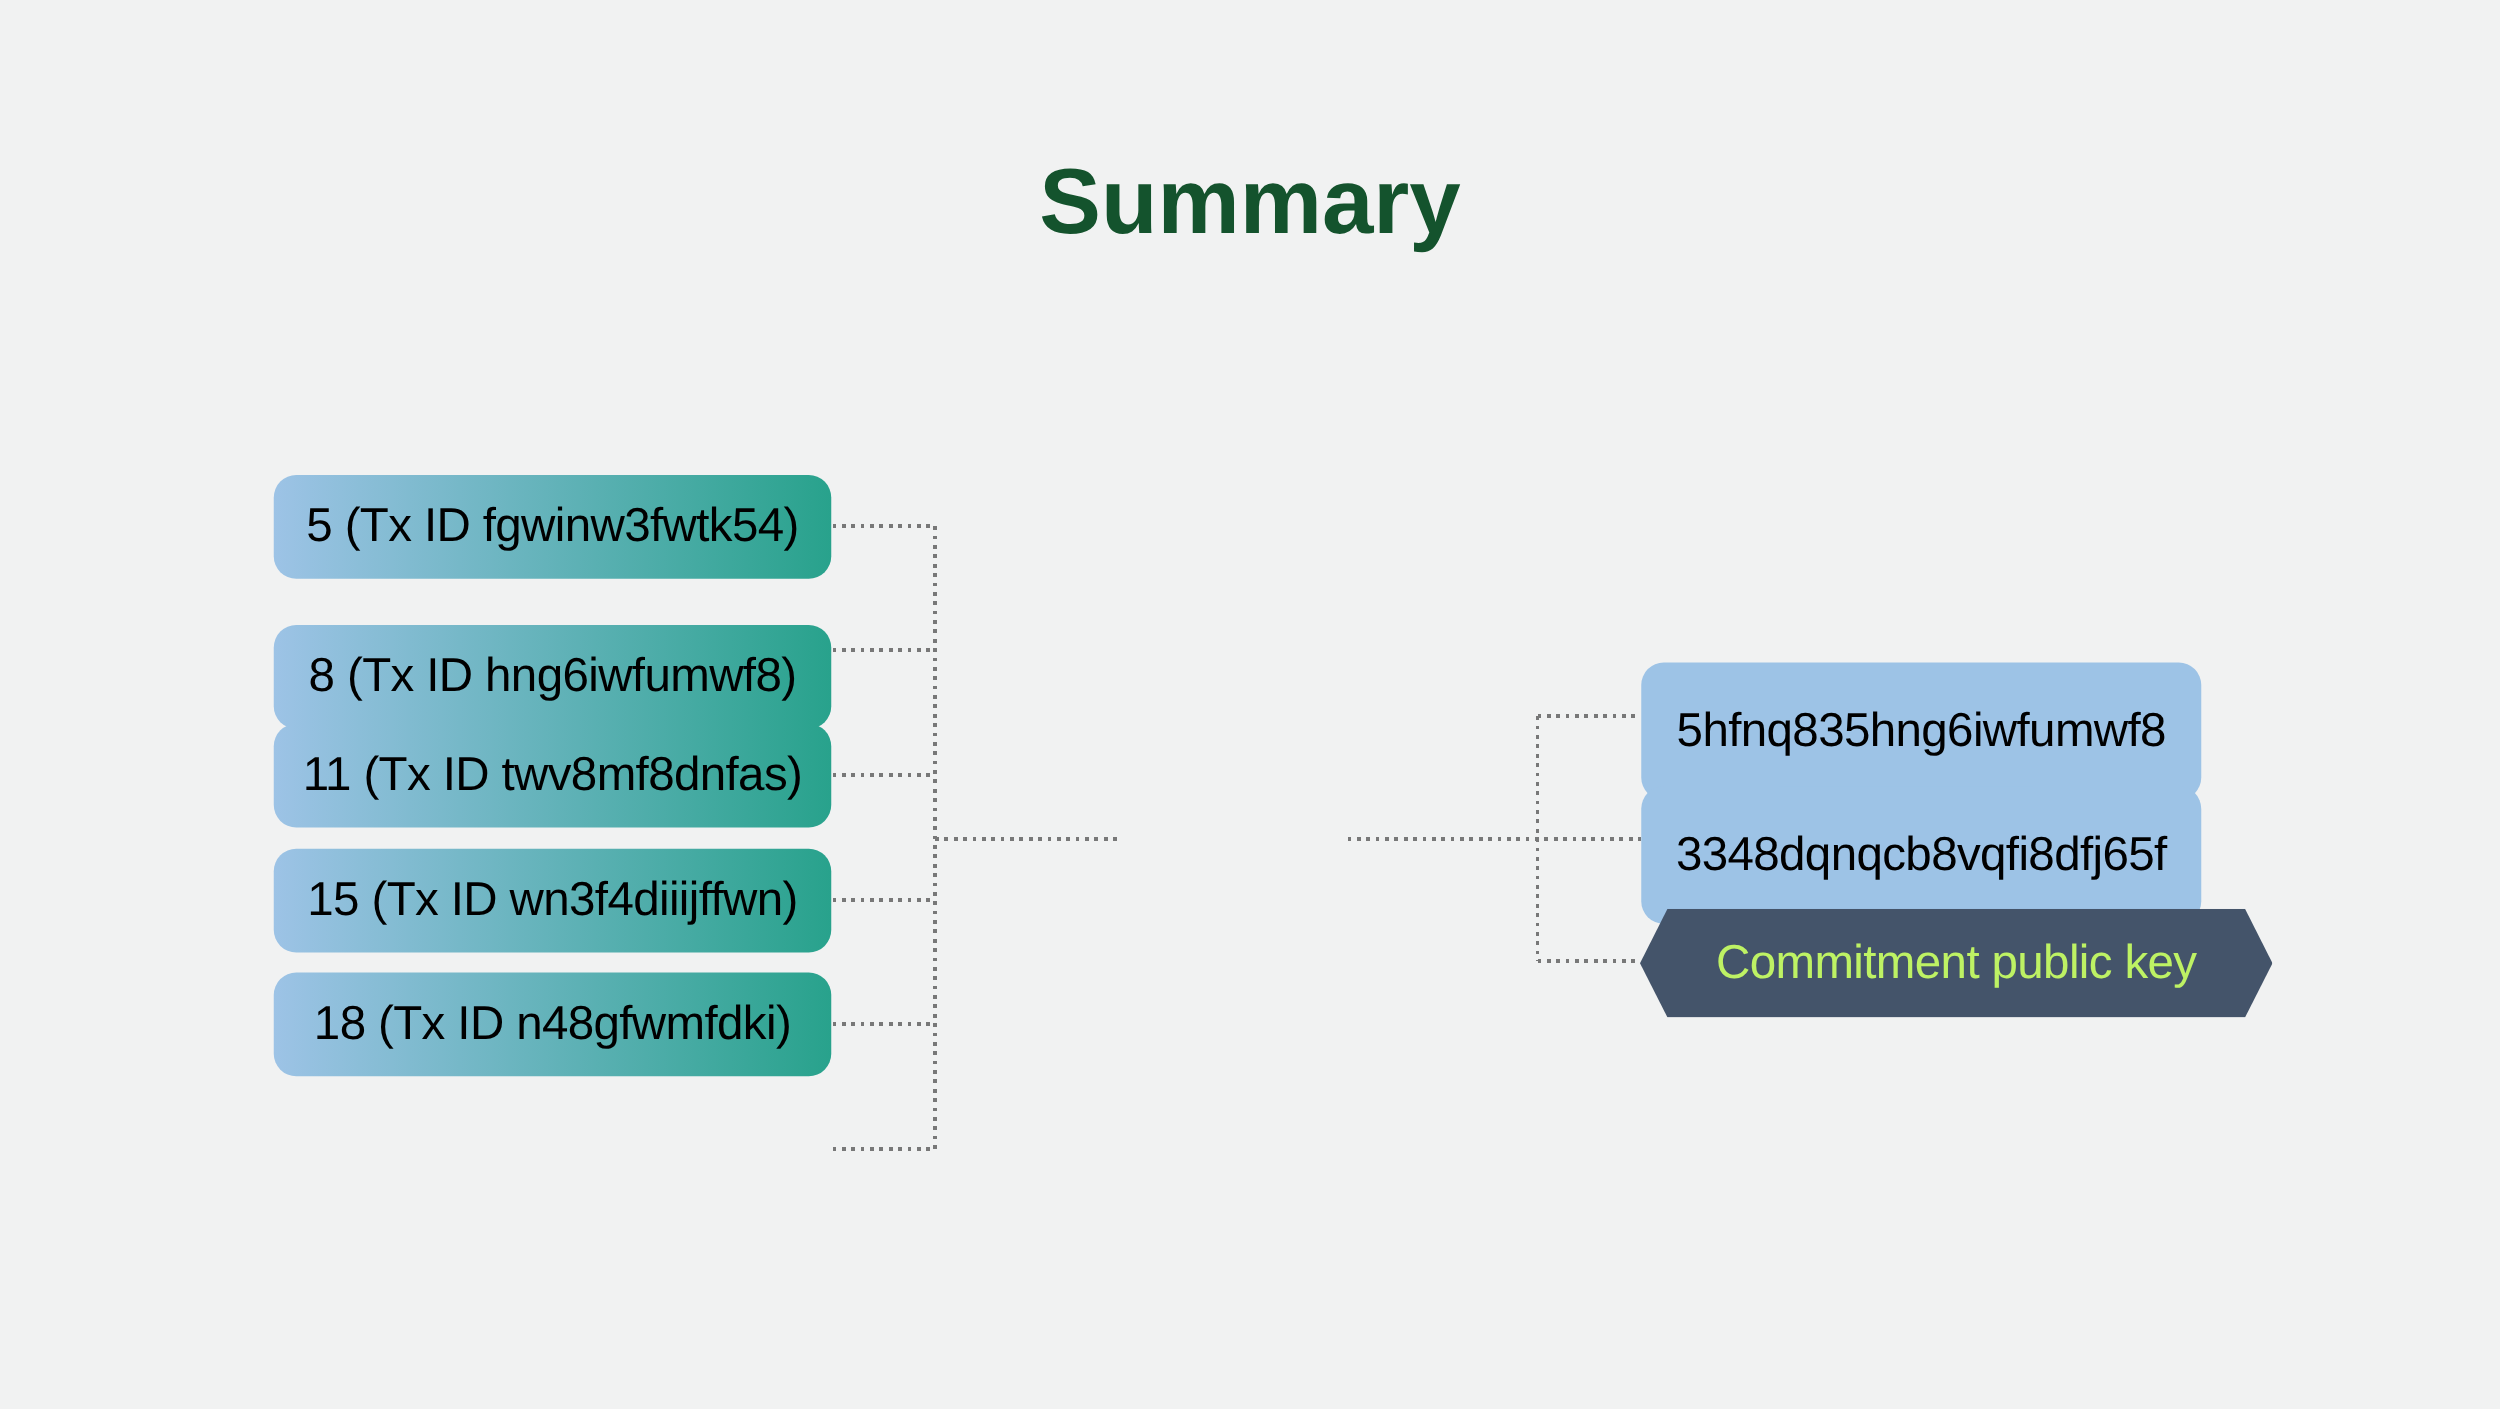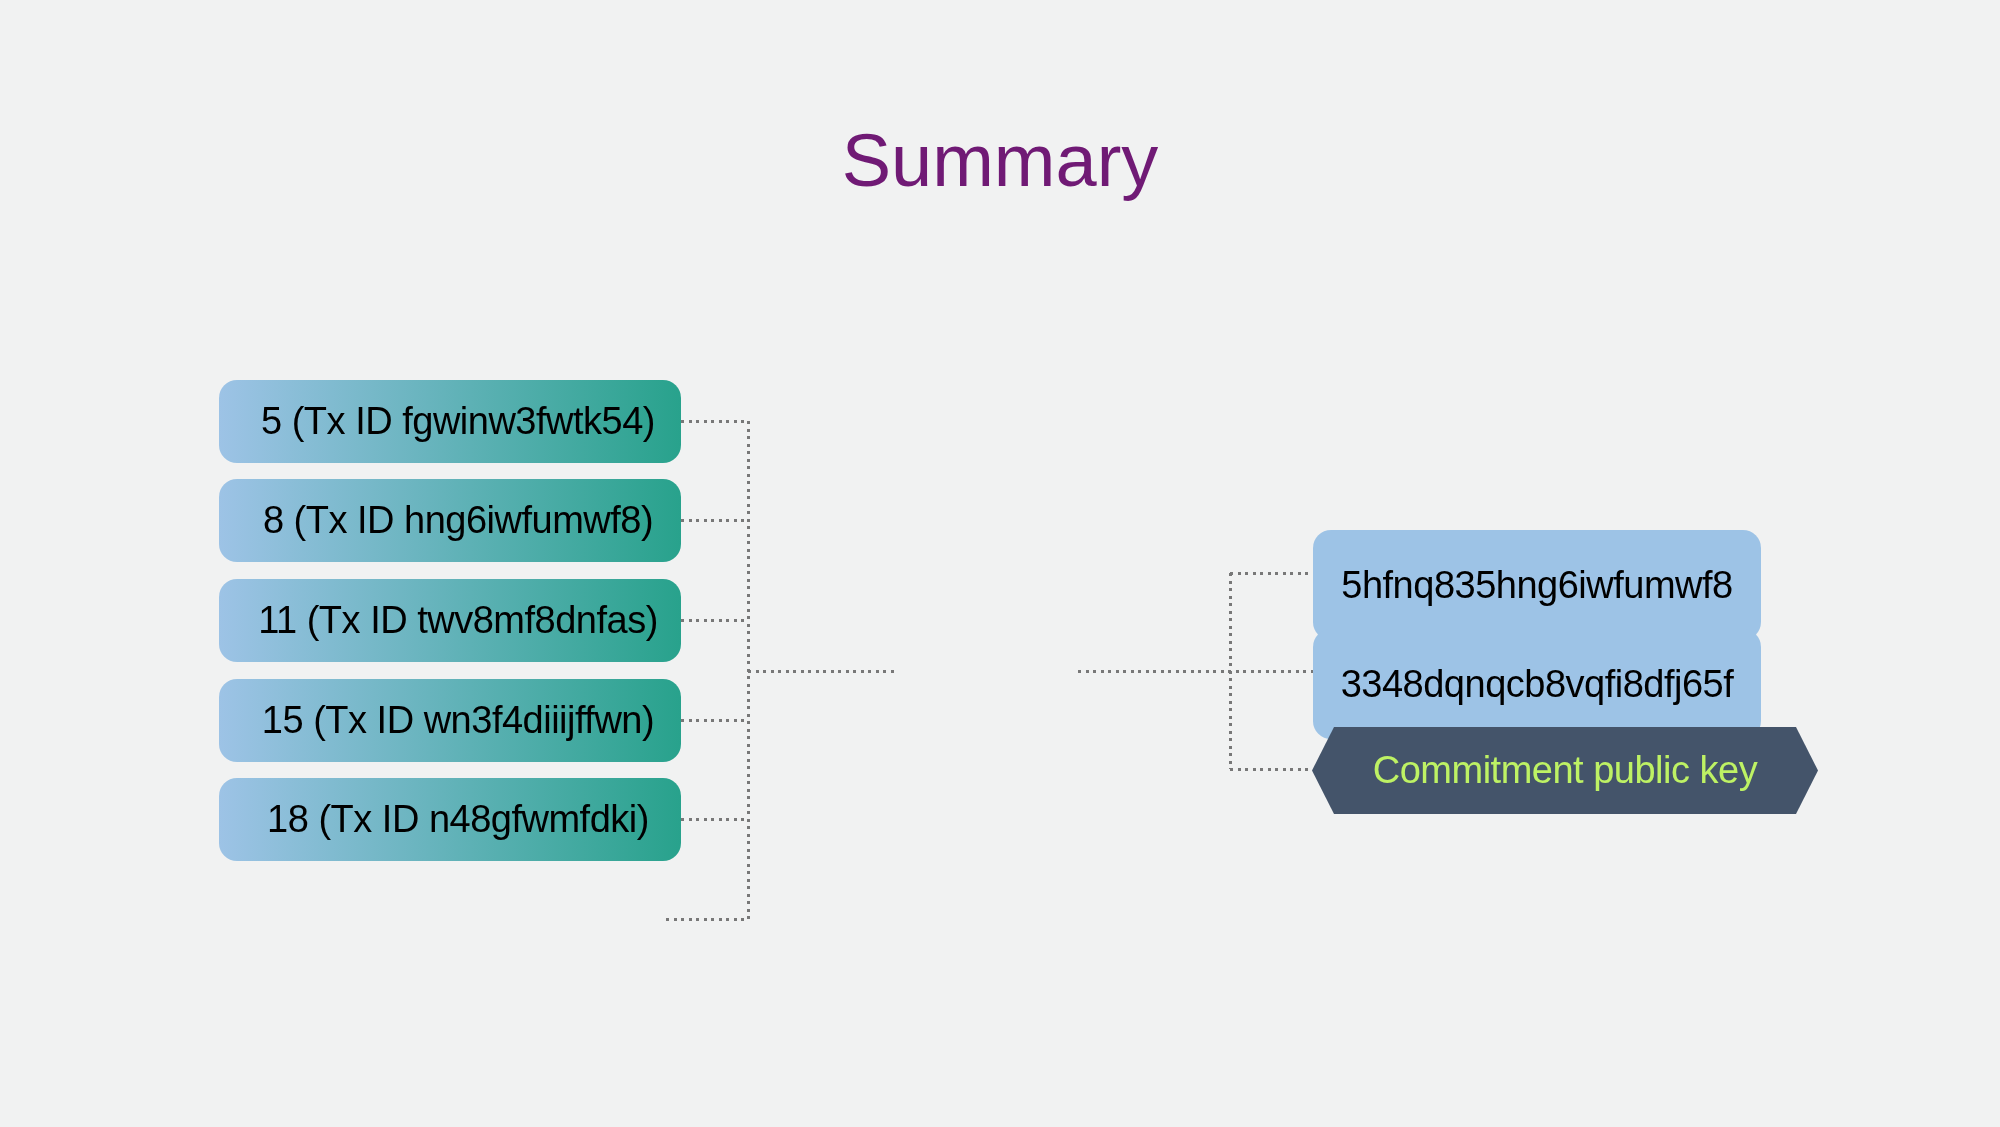--- a/index.html
+++ b/index.html
@@ -16,23 +16,23 @@
     font-family: "Liberation Sans", sans-serif;
     color: #000;
   }
   .slide-title {
     position: absolute;
     top: 120px;
     left: 0;
     width: 100%;
     text-align: center;
     font-size: 74px;
-    font-weight: 400;
+    font-weight: 700;
     line-height: 1.1;
-    color: #701a75;
+    color: #14532d;
   }
   .connectors {
     position: absolute;
     top: 0;
     left: 0;
     width: 2000px;
     height: 1127px;
   }
   .node {
     position: absolute;
@@ -43,24 +43,23 @@
     letter-spacing: -0.5px;
     white-space: nowrap;
     text-align: center;
   }
   .input-node {
     left: 219px;
     width: 446px;
     height: 83px;
     border-radius: 18px;
     background: linear-gradient(90deg, #9DC3E6 0%, #28A28C 100%);
-    padding-left: 16px;
   }
   .in1 { top: 380px; }
-  .in2 { top: 479px; }
+  .in2 { top: 500px; }
   .in3 { top: 579px; }
   .in4 { top: 679px; }
   .in5 { top: 778px; }
   .in6 { top: 878px; }
   .center-node {
     left: 898px;
     top: 629px;
     width: 180px;
     height: 84px;
     border-radius: 16px;

